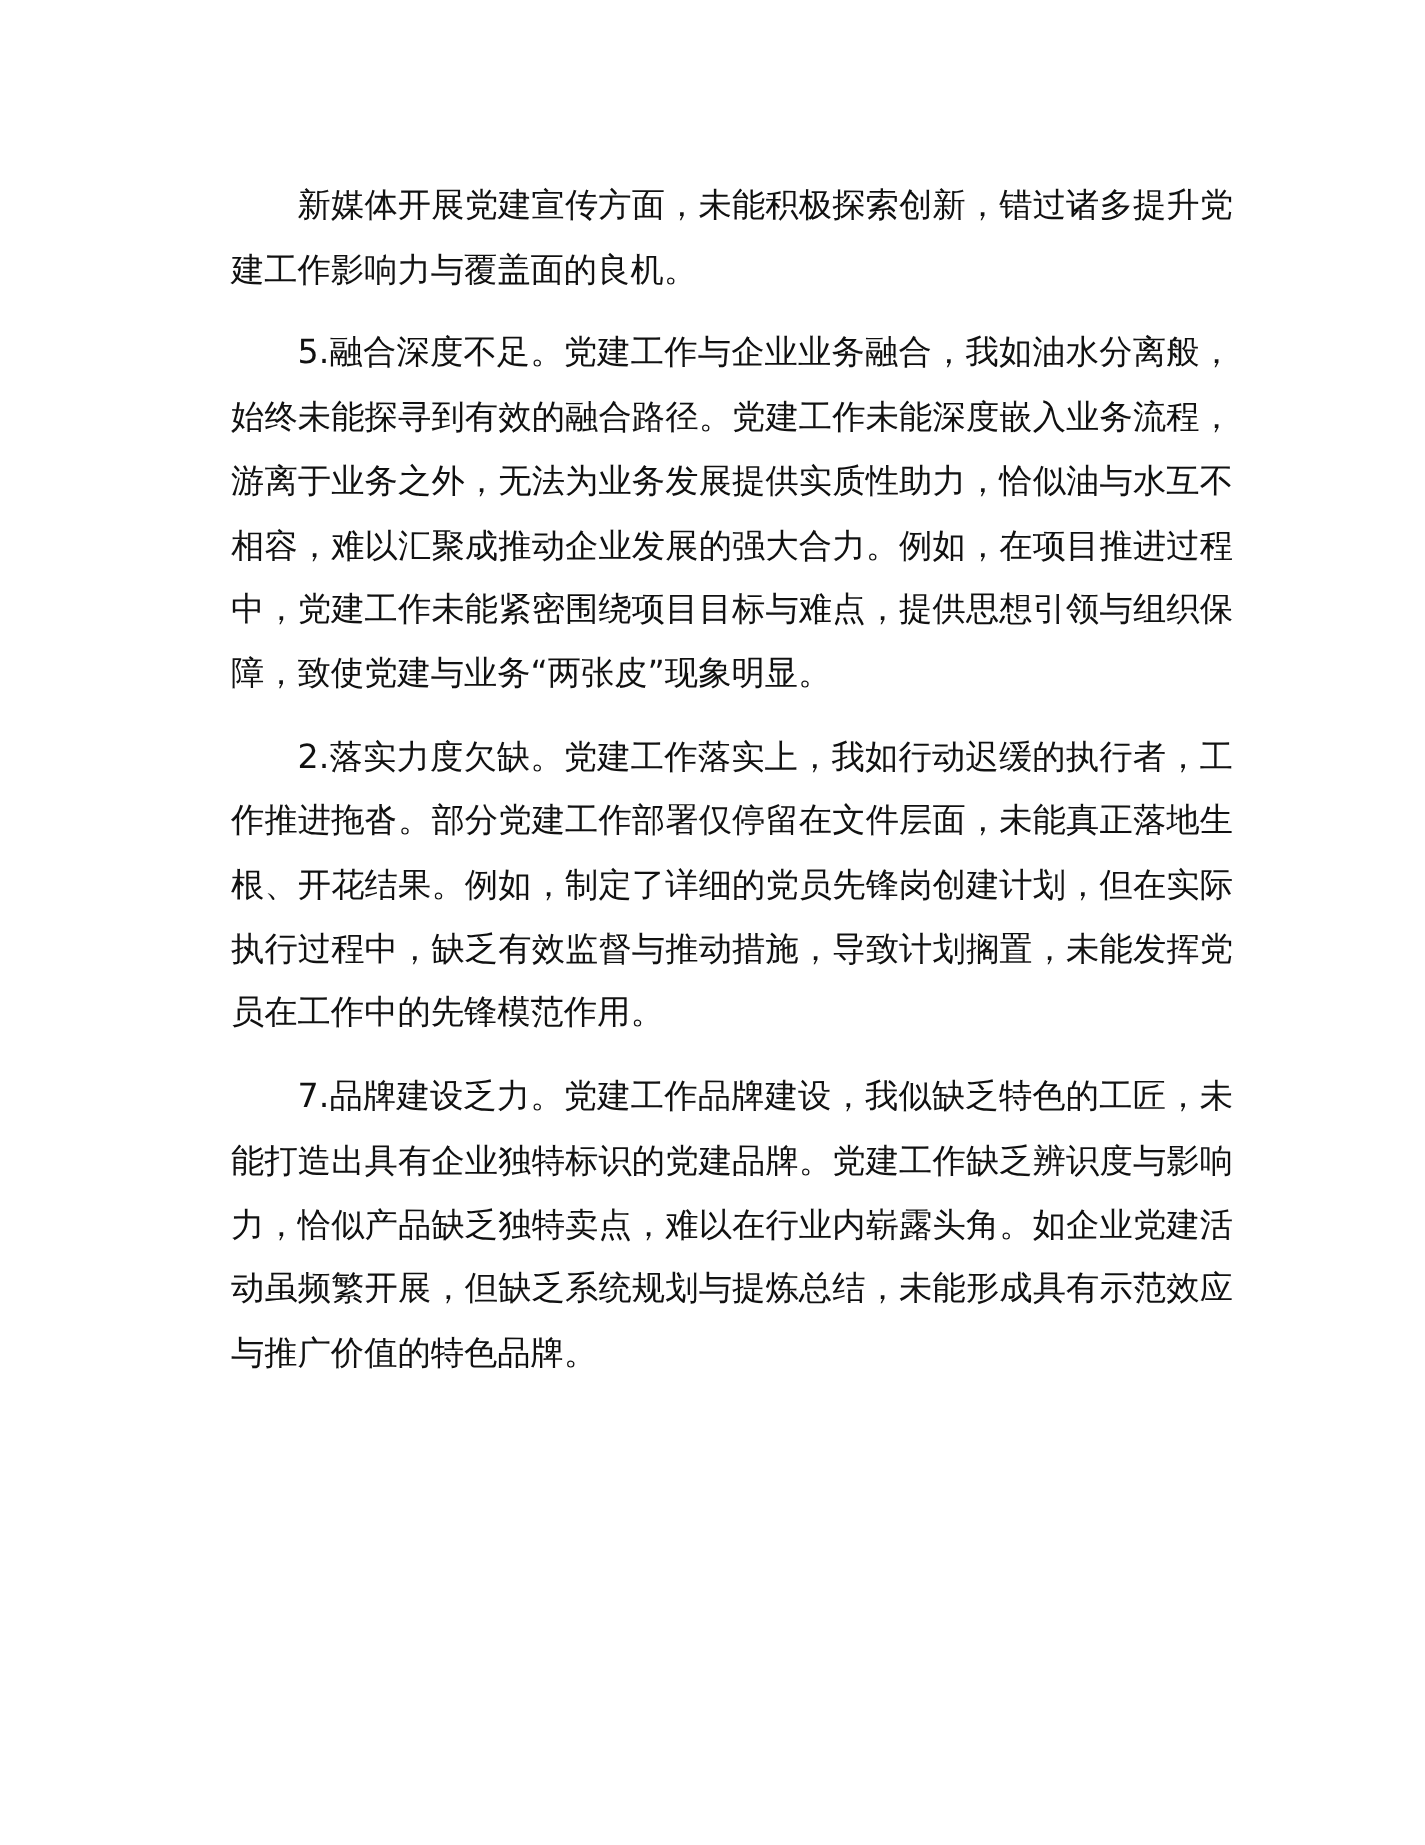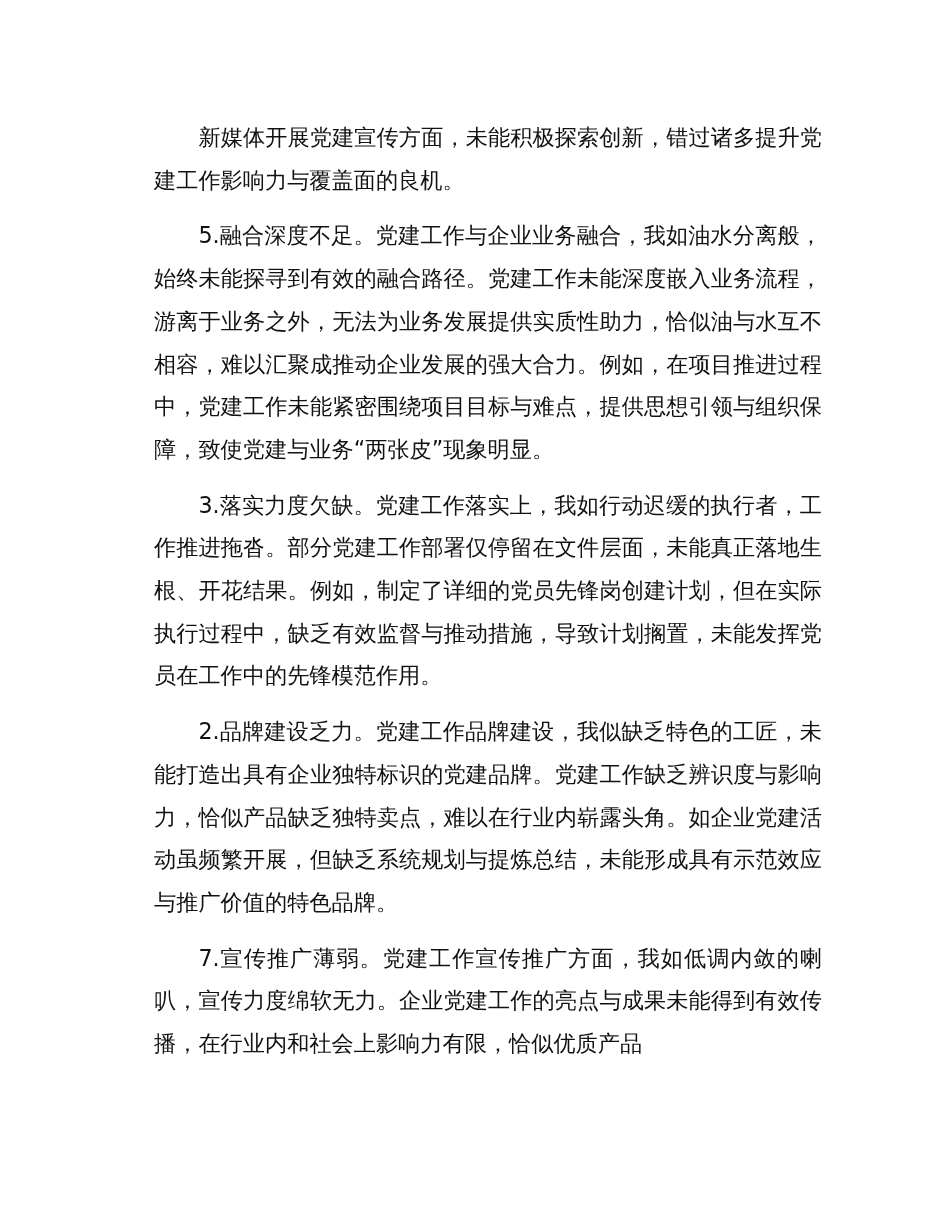--- a/index.html
+++ b/index.html
@@ -35,16 +35,15 @@
     .para.cont {
       text-indent: 44.4px;
     }
   </style>
 </head>
 <body>
 
 <div class="page">
   <p class="para cont">新媒体开展党建宣传方面，未能积极探索创新，错过诸多提升党建工作影响力与覆盖面的良机。</p>
   <p class="para">5.融合深度不足。党建工作与企业业务融合，我如油水分离般，始终未能探寻到有效的融合路径。党建工作未能深度嵌入业务流程，游离于业务之外，无法为业务发展提供实质性助力，恰似油与水互不相容，难以汇聚成推动企业发展的强大合力。例如，在项目推进过程中，党建工作未能紧密围绕项目目标与难点，提供思想引领与组织保障，致使党建与业务“两张皮”现象明显。</p>
-  <p class="para">3.落实力度欠缺。党建工作落实上，我如行动迟缓的执行者，工作推进拖沓。部分党建工作部署仅停留在文件层面，未能真正落地生根、开花结果。例如，制定了详细的党员先锋岗创建计划，但在实际执行过程中，缺乏有效监督与推动措施，导致计划搁置，未能发挥党员在工作中的先锋模范作用。</p>
-  <p class="para">2.品牌建设乏力。党建工作品牌建设，我似缺乏特色的工匠，未能打造出具有企业独特标识的党建品牌。党建工作缺乏辨识度与影响力，恰似产品缺乏独特卖点，难以在行业内崭露头角。如企业党建活动虽频繁开展，但缺乏系统规划与提炼总结，未能形成具有示范效应与推广价值的特色品牌。</p>
-  <p class="para">7.宣传推广薄弱。党建工作宣传推广方面，我如低调内敛的喇叭，宣传力度绵软无力。企业党建工作的亮点与成果未能得到有效传播，在行业内和社会上影响力有限，恰似优质产品</p>
+  <p class="para">2.落实力度欠缺。党建工作落实上，我如行动迟缓的执行者，工作推进拖沓。部分党建工作部署仅停留在文件层面，未能真正落地生根、开花结果。例如，制定了详细的党员先锋岗创建计划，但在实际执行过程中，缺乏有效监督与推动措施，导致计划搁置，未能发挥党员在工作中的先锋模范作用。</p>
+  <p class="para">7.品牌建设乏力。党建工作品牌建设，我似缺乏特色的工匠，未能打造出具有企业独特标识的党建品牌。党建工作缺乏辨识度与影响力，恰似产品缺乏独特卖点，难以在行业内崭露头角。如企业党建活动虽频繁开展，但缺乏系统规划与提炼总结，未能形成具有示范效应与推广价值的特色品牌。</p>
 </div>
 
 </body></html>

